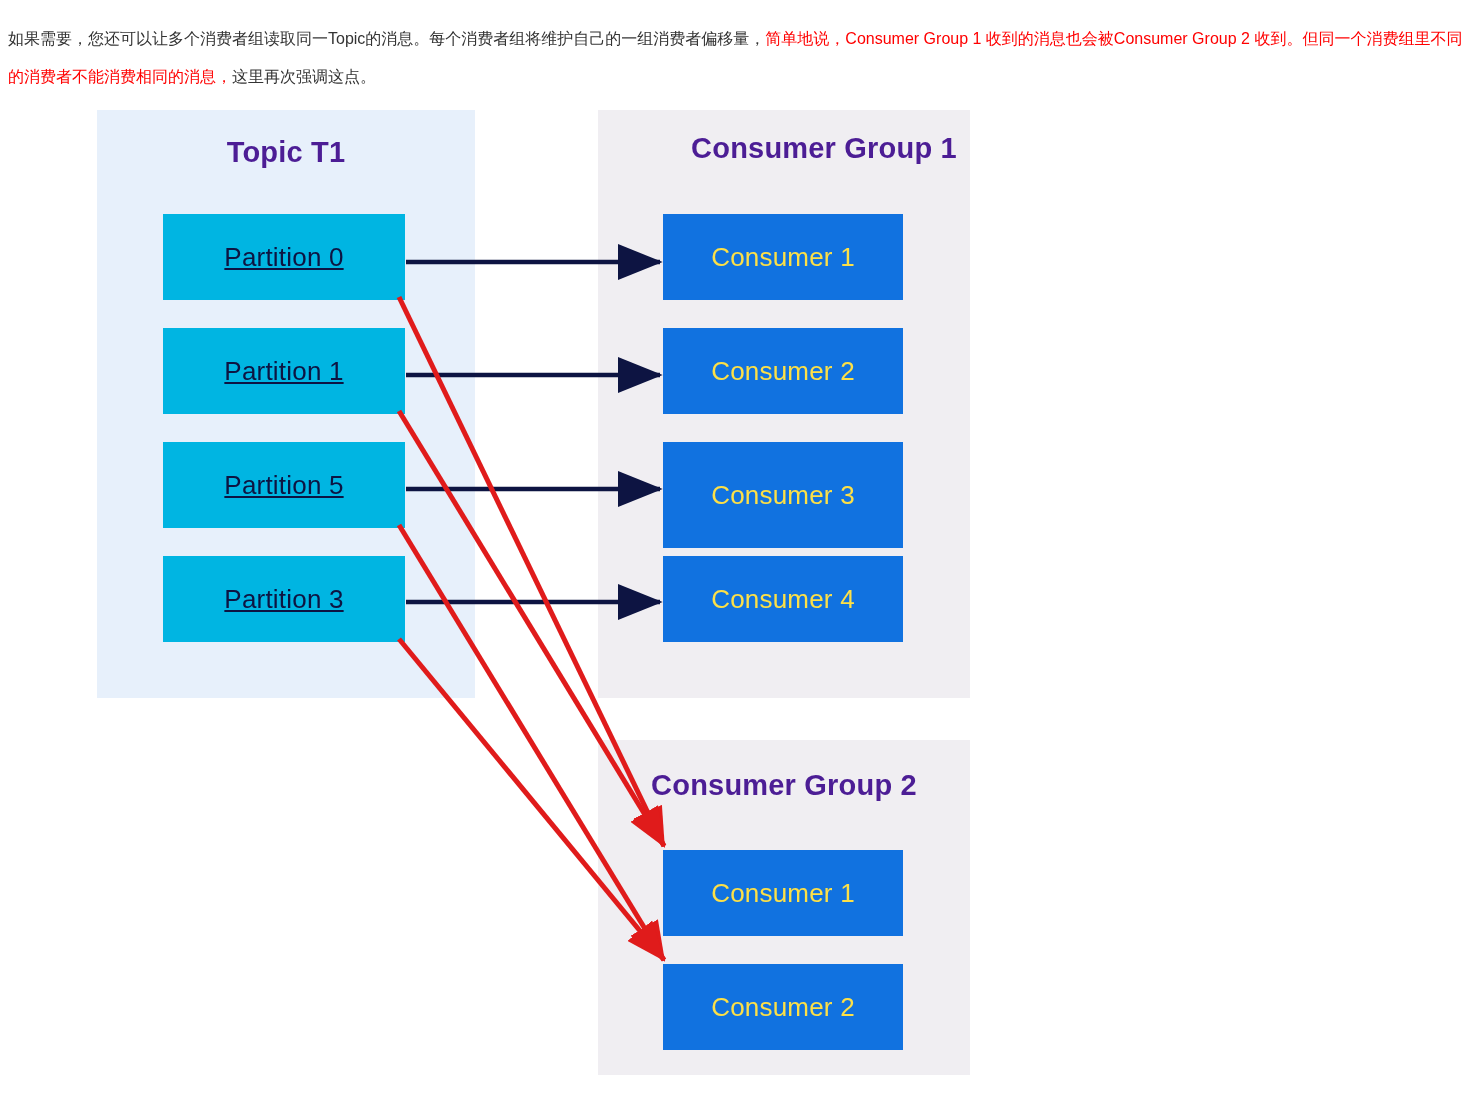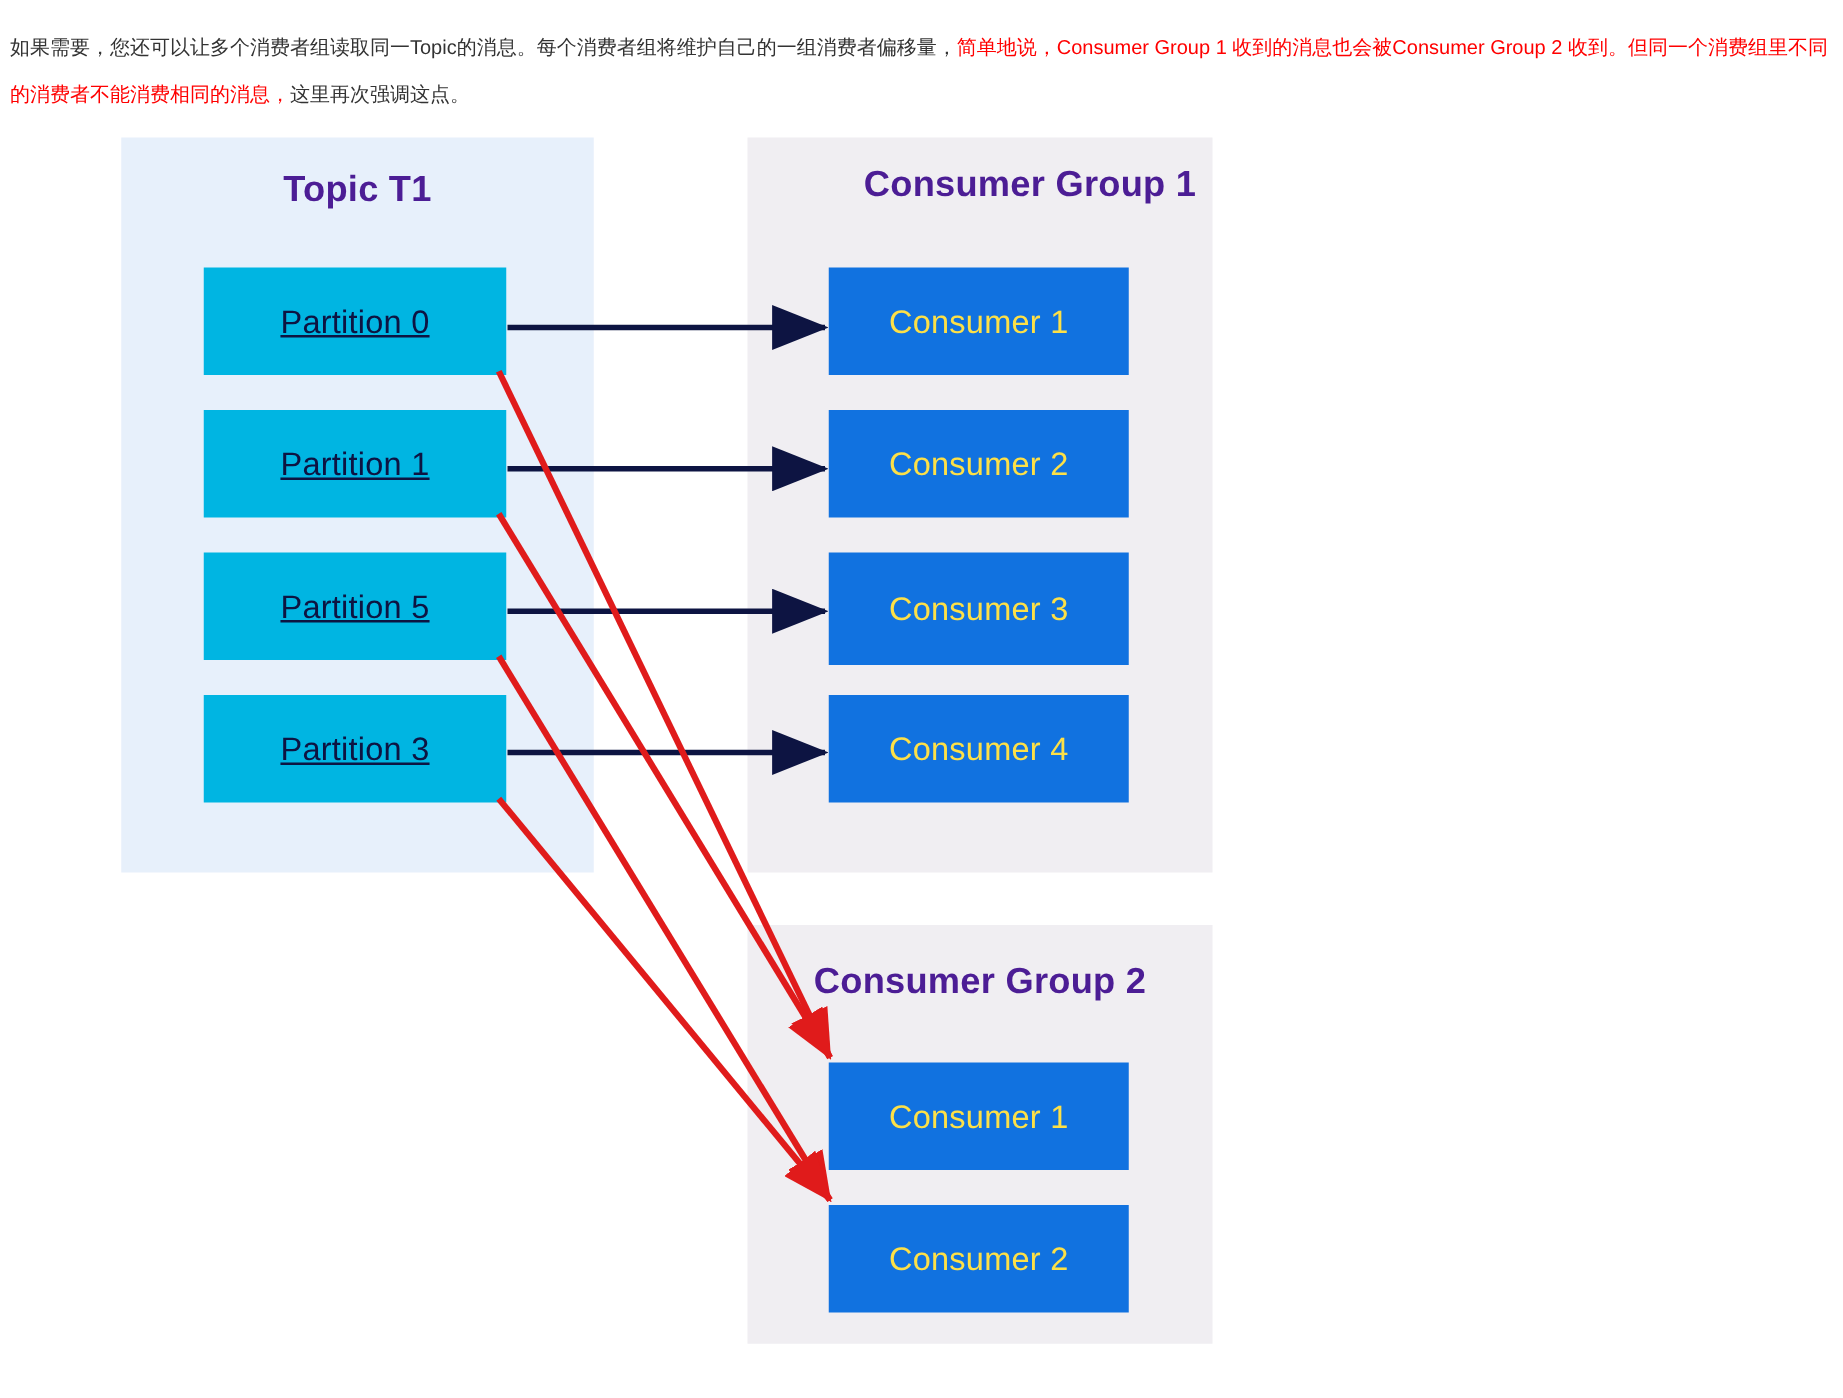--- a/index.html
+++ b/index.html
@@ -117,21 +117,21 @@
   <div class="panel group" style="left:598px; top:110px; width:372px; height:588px;">
     <div class="panel-title" style="top:22px;margin-left:40px;">Consumer Group 1</div>
   </div>
 
   <div class="node consumer" style="left:663px; top:214px; width:240px; height:86px;">
     <span>Consumer 1</span>
   </div>
   <div class="node consumer" style="left:663px; top:328px; width:240px; height:86px;">
     <span>Consumer 2</span>
   </div>
-  <div class="node consumer" style="left:663px; top:442px; width:240px; height:90px;">
+  <div class="node consumer" style="left:663px; top:442px; width:240px; height:106px;">
     <span>Consumer 3</span>
   </div>
   <div class="node consumer" style="left:663px; top:556px; width:240px; height:86px;">
     <span>Consumer 4</span>
   </div>
 
   <div class="panel group" style="left:598px; top:740px; width:372px; height:335px;">
     <div class="panel-title" style="top:29px;">Consumer Group 2</div>
   </div>
 

